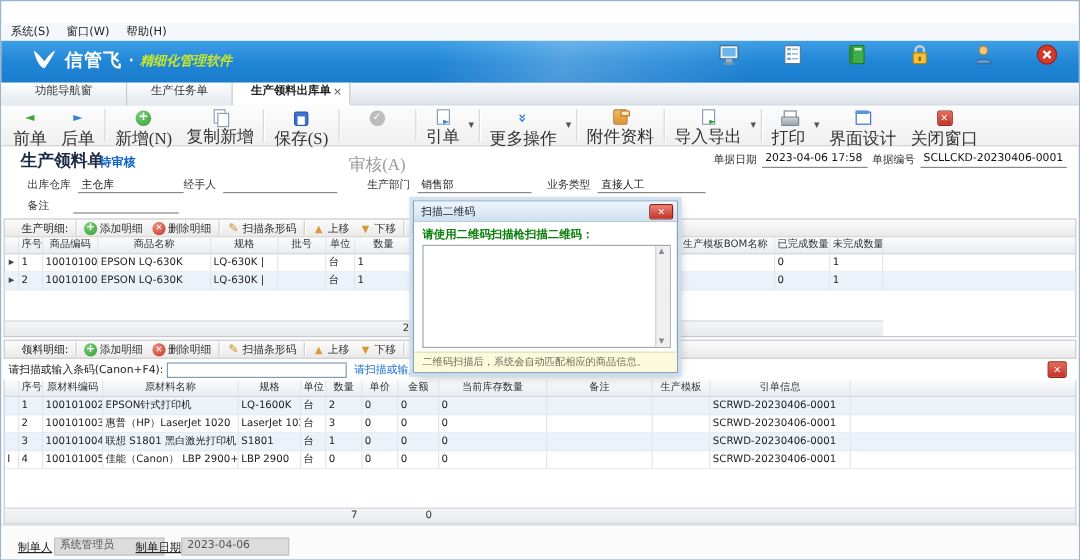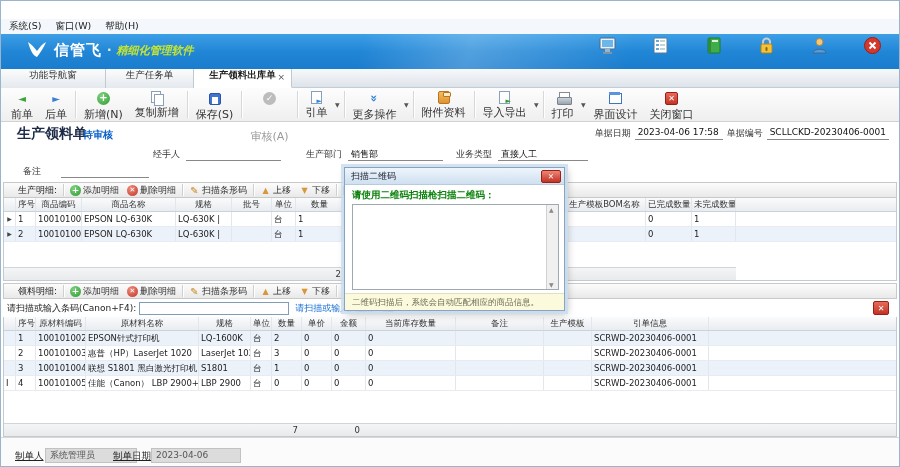--- a/index.html
+++ b/index.html
@@ -26,21 +26,21 @@
   .qa-label{color:#fff;font-size:11px;white-space:nowrap;margin-top:18px;text-shadow:0 1px 1px rgba(0,0,0,.25);text-decoration:underline;}
   
   .tabbar{position:absolute;left:0;top:68px;width:900px;height:19px;background:linear-gradient(#f7f9fb,#dde3ea);border-bottom:1px solid #c4ccd4;display:flex;}
   .tab{height:19px;display:flex;justify-content:center;font-size:9.5px;color:#333;border-right:1px solid #c0c8d0;background:linear-gradient(#fbfcfd,#e4e9ee);cursor:pointer;position:relative;}
   .tab.active{background:#fff;border-bottom:1px solid #fff;font-weight:bold;color:#222;}
   .tab-close{position:absolute;right:6px;top:3px;font-size:9px;color:#556;font-weight:normal;cursor:pointer;}
   
   .toolbar{position:absolute;left:0;top:87px;width:900px;height:34px;background:linear-gradient(#fdfdfd,#efefef);border-bottom:1px solid #d2d2d2;display:flex;align-items:flex-start;padding:2px 2px 0 4px;}
   .tbtn{position:relative;display:flex;flex-direction:column;align-items:center;padding:1px 6px 0 6px;min-width:30px;cursor:pointer;}
   .tbtn.has-dd{padding-right:14px;}
-  .tlabel{font-size:11px;color:#333;white-space:nowrap;margin-top:1px;}
+  .tlabel{font-size:14px;color:#333;white-space:nowrap;margin-top:1px;font-family:Liberation Serif, serif;}
   .tbtn.disabled .tlabel{color:#9a9a9a;margin-top:23px;}
   .dd{position:absolute;right:2px;top:11px;font-size:6px;color:#555;}
   .tsep{width:1px;height:27px;background:#d8d8d8;margin:1px 2px 0 2px;box-shadow:1px 0 0 #fff;}
   .ti{width:15px;height:15px;display:flex;align-items:center;justify-content:center;font-size:11px;position:relative;}
   .ti-prev{color:#3aa53a;font-size:10px;}
   .ti-next{color:#3a7fd5;font-size:10px;}
   .ti-add{width:13px;height:13px;border-radius:50%;background:radial-gradient(circle at 35% 30%,#7ed07e,#2f9e2f);color:#fff;font-weight:bold;font-size:10px;line-height:12px;text-align:center;}
   .ti-copy{width:13px;height:13px;}
   .ti-copy::before,.ti-copy::after{content:"";position:absolute;width:8px;height:10px;background:#fff;border:1px solid #8aa0b8;}
   .ti-copy::before{left:1px;top:0;}
@@ -301,20 +301,24 @@
 
   <div class="doc-title">生产领料单</div>
   <div class="doc-status">待审核</div>
   <div class="doc-right">
     <span class="flabel">单据日期</span>
     <span class="fline" style="min-width:88px">2023-04-06 17:58</span>
     <span class="flabel">单据编号</span>
     <span class="fline" style="min-width:100px">SCLLCKD-20230406-0001</span>
   </div>
 
+  <div class="field" style="left:22px;top:147px">
+    <span class="flabel">出库仓库</span>
+    <span class="fline" style="width:88px">主仓库</span>
+  </div>
   <div class="field" style="left:152px;top:147px">
     <span class="flabel">经手人</span>
     <span class="fline" style="width:95px"></span>
   </div>
   <div class="field" style="left:305px;top:147px">
     <span class="flabel">生产部门</span>
     <span class="fline" style="width:95px">销售部</span>
   </div>
   <div class="field" style="left:455px;top:147px">
     <span class="flabel">业务类型</span>

